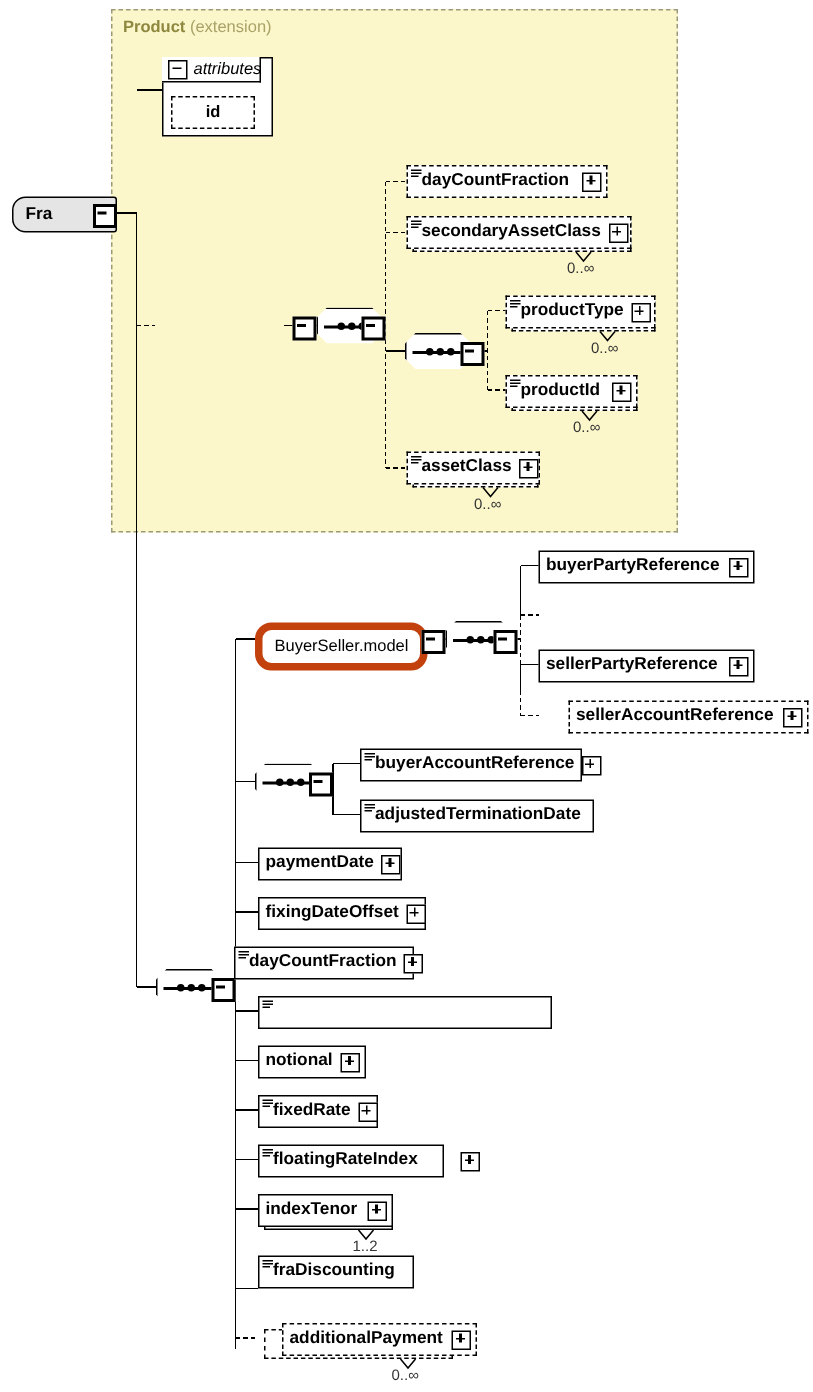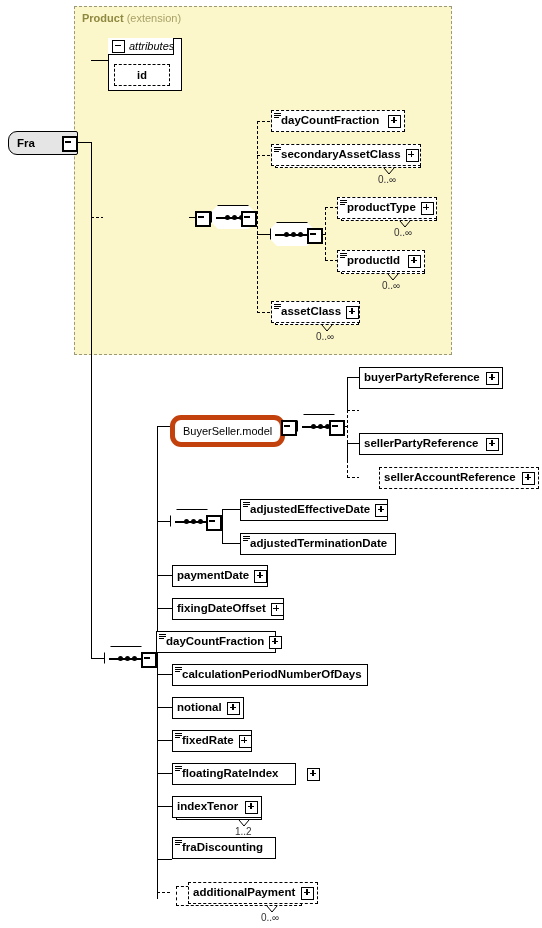--- a/index.html
+++ b/index.html
@@ -392,21 +392,21 @@
   <div class="exp-out" style="left:206px;top:515px;"></div>
 
   <div class="shadow" style="left:244px;top:520px;width:144px;height:4px;"></div>
   <div class="node" style="left:240px;top:499px;">
     <div class="nbox hasicon" style="width:148px;">
       <span class="typeicon">
           <i></i>
           <i></i>
           <i></i>
         </span>
-      <span class="lbl">adjustedEffectiveDate</span>
+      <span class="lbl">buyerAccountReference</span>
       <span style="flex:1"></span>
       <span class="expander plus"></span>
     </div>
   </div>
 
   <div class="shadow" style="left:244px;top:554px;width:152px;height:4px;"></div>
   <div class="node" style="left:240px;top:533px;">
     <div class="nbox hasicon" style="width:156px;">
       <span class="typeicon">
           <i></i>
@@ -450,21 +450,20 @@
   </div>
 
   <div class="shadow" style="left:176px;top:685px;width:192px;height:4px;"></div>
   <div class="node" style="left:172px;top:664px;">
     <div class="nbox hasicon" style="width:196px;">
       <span class="typeicon">
           <i></i>
           <i></i>
           <i></i>
         </span>
-      <span class="lbl">calculationPeriodNumberOfDays</span>
     </div>
   </div>
 
   <div class="shadow" style="left:176px;top:718px;width:68px;height:4px;"></div>
   <div class="node" style="left:172px;top:697px;">
     <div class="nbox" style="width:72px;">
       <span class="lbl">notional</span>
       <span style="flex:1"></span>
       <span class="expander plus"></span>
     </div>

